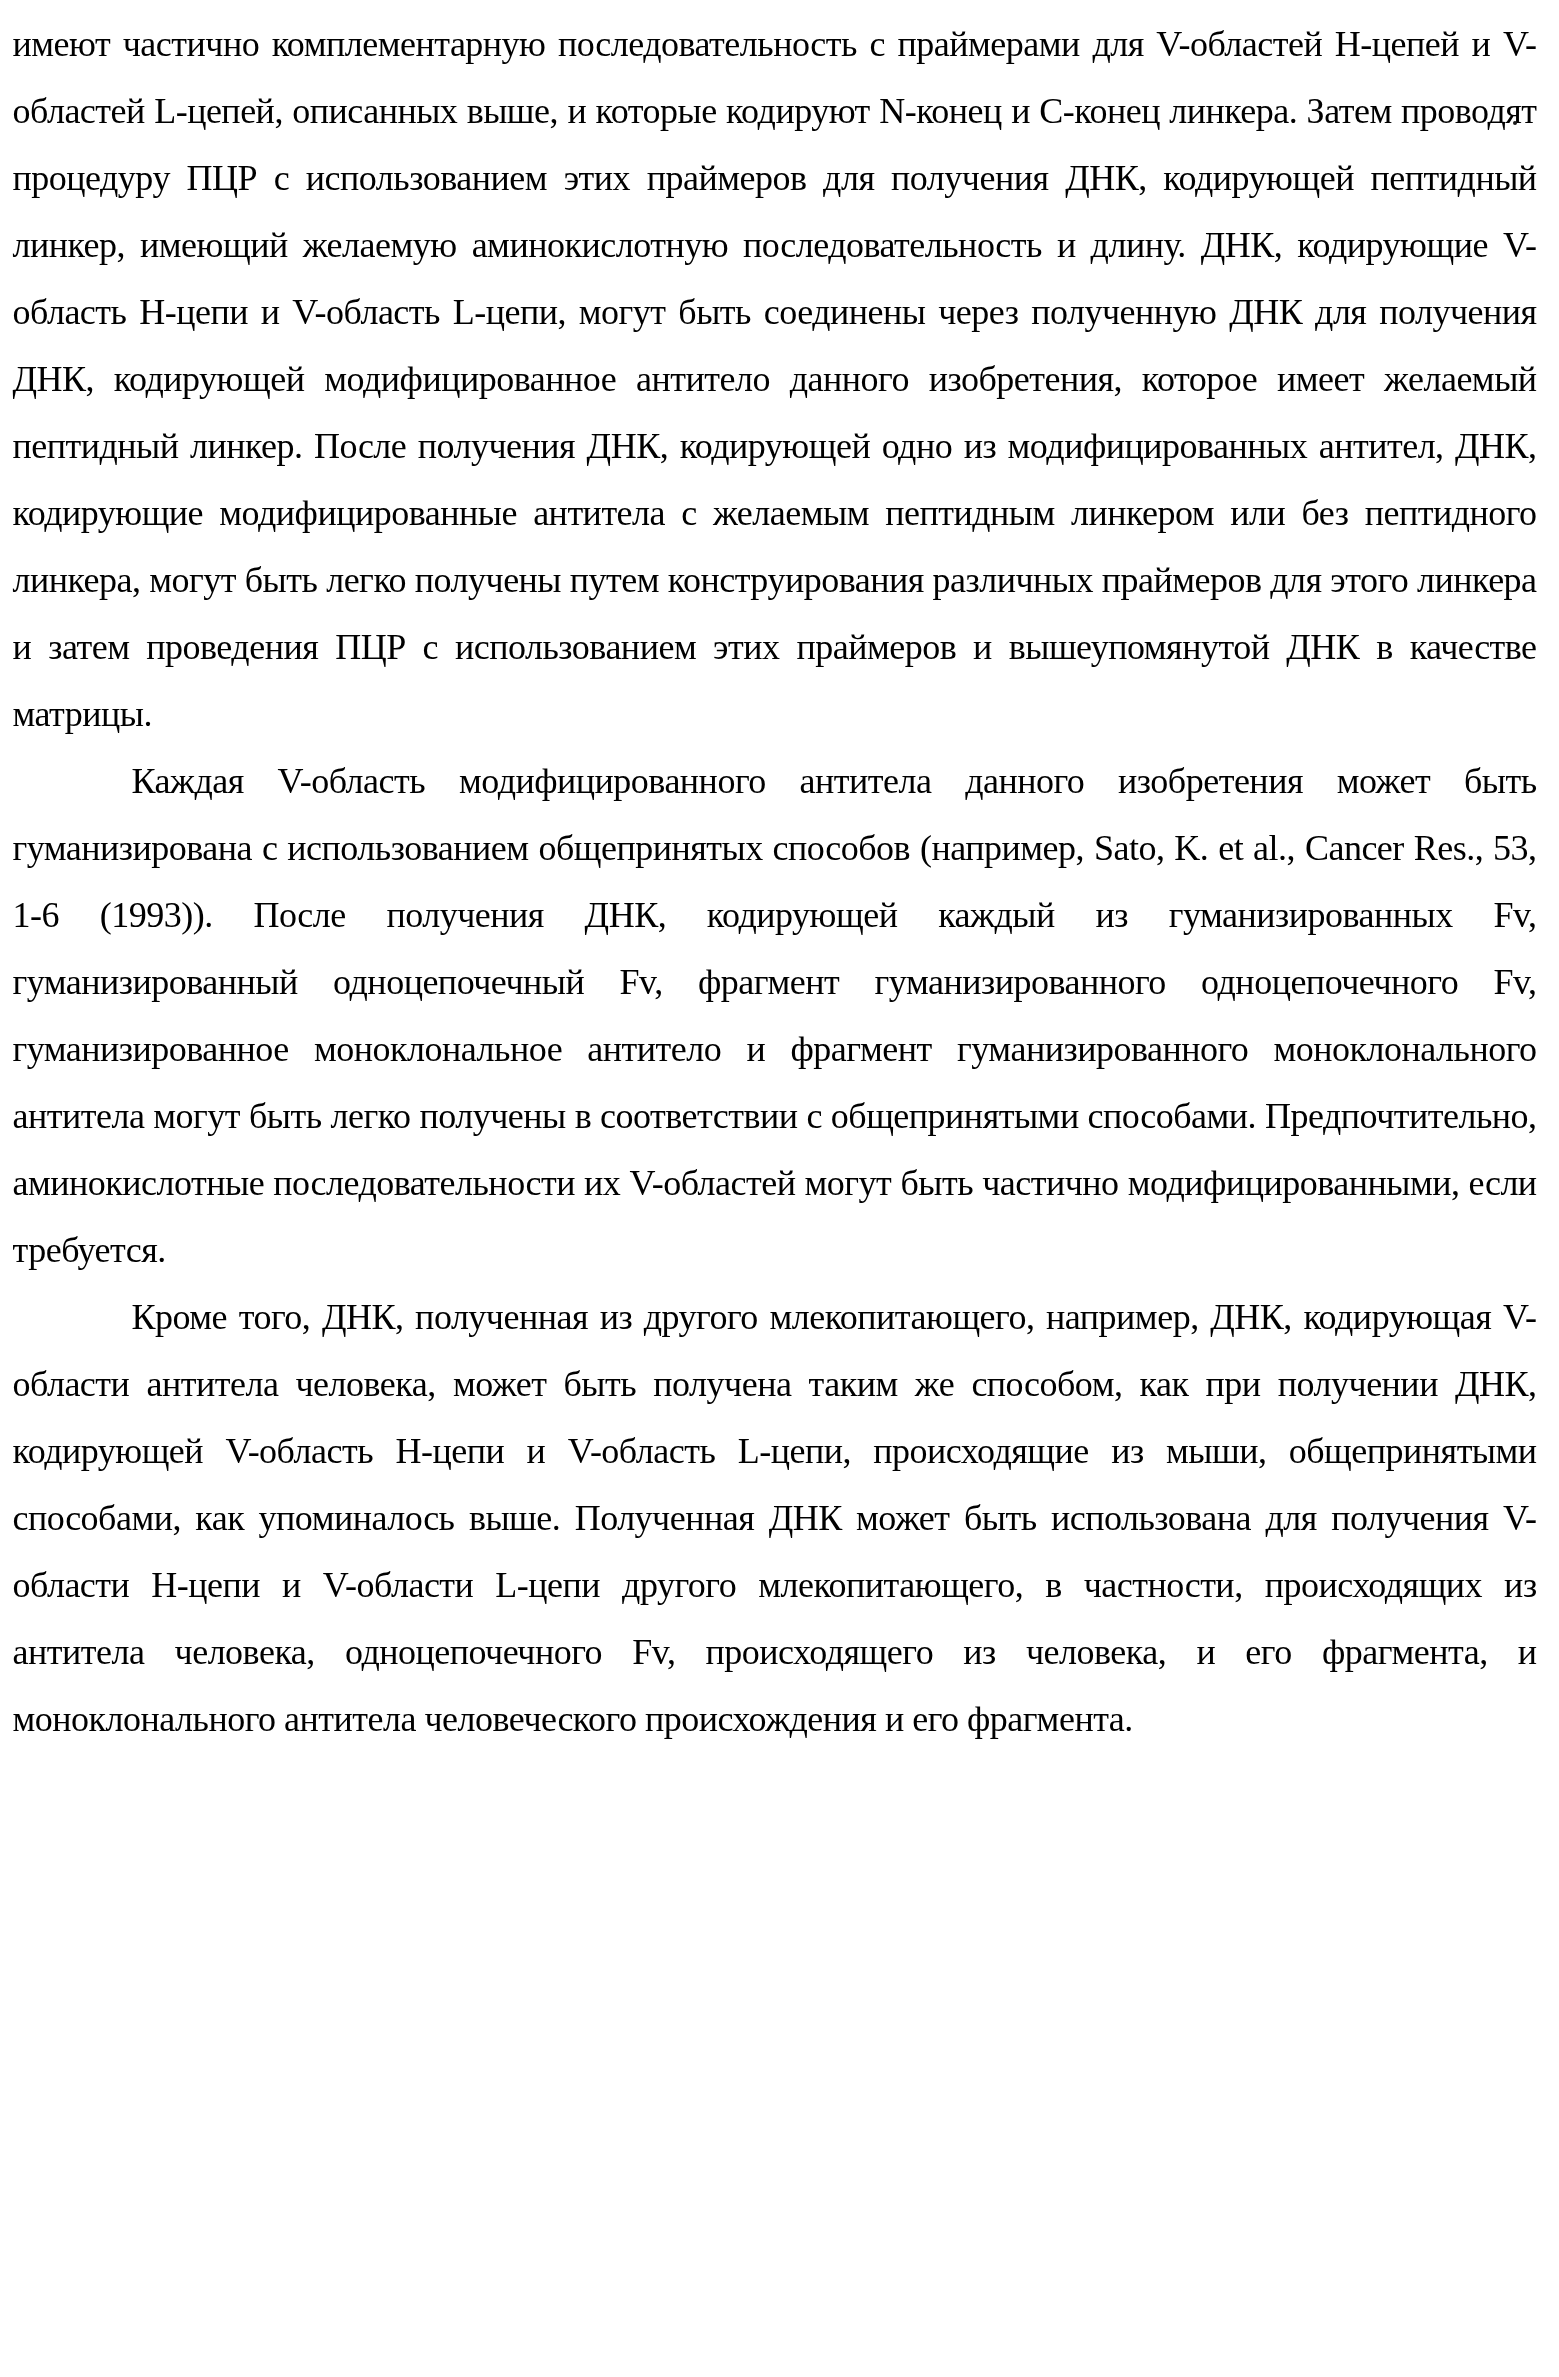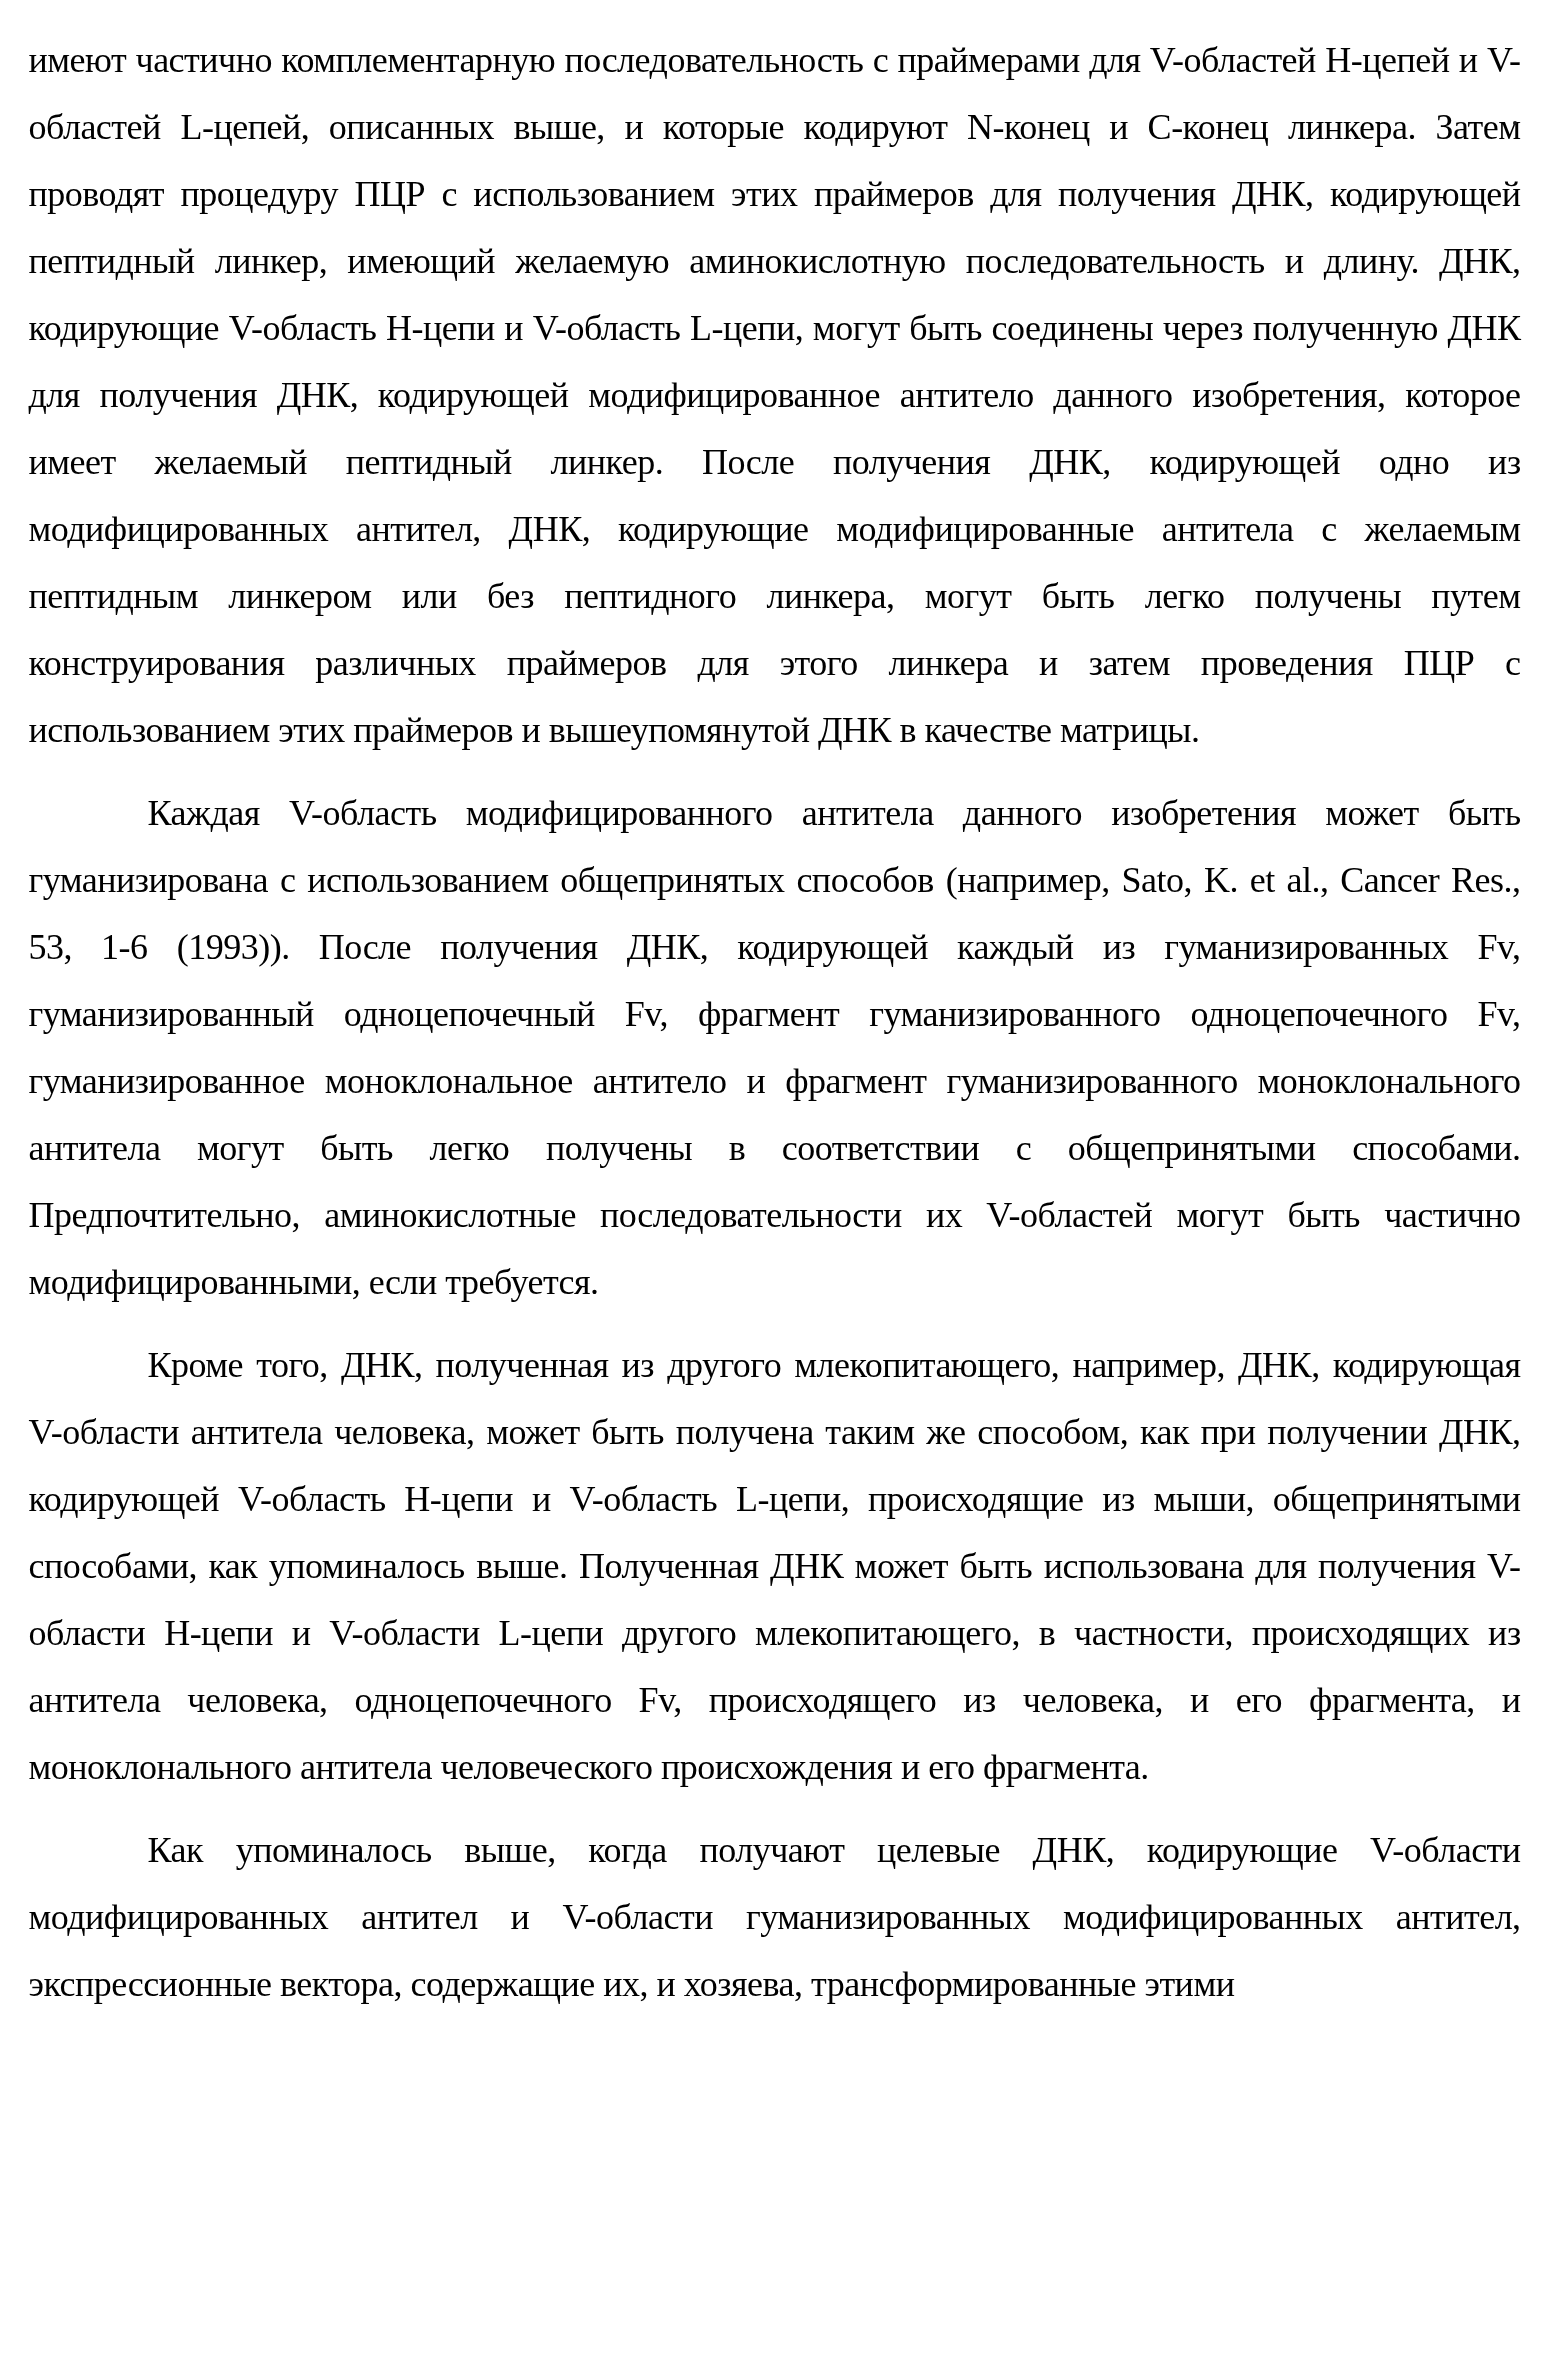--- a/index.html
+++ b/index.html
@@ -15,21 +15,21 @@
     color: #000000;
     overflow: hidden;
     box-sizing: border-box;
     padding: 11px 23.4px 0 12.5px;
     font-family: "Liberation Serif", "DejaVu Serif", serif;
     font-size: 36px;
     line-height: 67px;
     letter-spacing: -0.5px;
   }
   .para {
-    margin: 16px;
+    margin: 0;
     text-align: justify;
     text-justify: inter-word;
   }
   .para.indent {
     text-indent: 119px;
   }
   .scan-speck {
     position: absolute;
     left: 1513px;
     top: 121px;
@@ -40,15 +40,14 @@
   }
 </style>
 </head>
 <body>
 
 <div class="page">
   <div class="scan-speck"></div>
   <p class="para">имеют частично комплементарную последовательность с праймерами для V-областей H-цепей и V-областей L-цепей, описанных выше, и которые кодируют N-конец и C-конец линкера. Затем проводят процедуру ПЦР с использованием этих праймеров для получения ДНК, кодирующей пептидный линкер, имеющий желаемую аминокислотную последовательность и длину. ДНК, кодирующие V-область H-цепи и V-область L-цепи, могут быть соединены через полученную ДНК для получения ДНК, кодирующей модифицированное антитело данного изобретения, которое имеет желаемый пептидный линкер. После получения ДНК, кодирующей одно из модифицированных антител, ДНК, кодирующие модифицированные антитела с желаемым пептидным линкером или без пептидного линкера, могут быть легко получены путем конструирования различных праймеров для этого линкера и затем проведения ПЦР с использованием этих праймеров и вышеупомянутой ДНК в качестве матрицы.</p>
   <p class="para indent">Каждая V-область модифицированного антитела данного изобретения может быть гуманизирована с использованием общепринятых способов (например, Sato, K. et al., Cancer Res., 53, 1-6 (1993)). После получения ДНК, кодирующей каждый из гуманизированных Fv, гуманизированный одноцепочечный Fv, фрагмент гуманизированного одноцепочечного Fv, гуманизированное моноклональное антитело и фрагмент гуманизированного моноклонального антитела могут быть легко получены в соответствии с общепринятыми способами. Предпочтительно, аминокислотные последовательности их V-областей могут быть частично модифицированными, если требуется.</p>
   <p class="para indent">Кроме того, ДНК, полученная из другого млекопитающего, например, ДНК, кодирующая V-области антитела человека, может быть получена таким же способом, как при получении ДНК, кодирующей V-область H-цепи и V-область L-цепи, происходящие из мыши, общепринятыми способами, как упоминалось выше. Полученная ДНК может быть использована для получения V-области H-цепи и V-области L-цепи другого млекопитающего, в частности, происходящих из антитела человека, одноцепочечного Fv, происходящего из человека, и его фрагмента, и моноклонального антитела человеческого происхождения и его фрагмента.</p>
-  <p class="para indent">Как упоминалось выше, когда получают целевые ДНК, кодирующие V-области модифицированных антител и V-области гуманизированных модифицированных антител, экспрессионные вектора, содержащие их, и хозяева, трансформированные этими</p>
 </div>
 
 
 </body></html>

